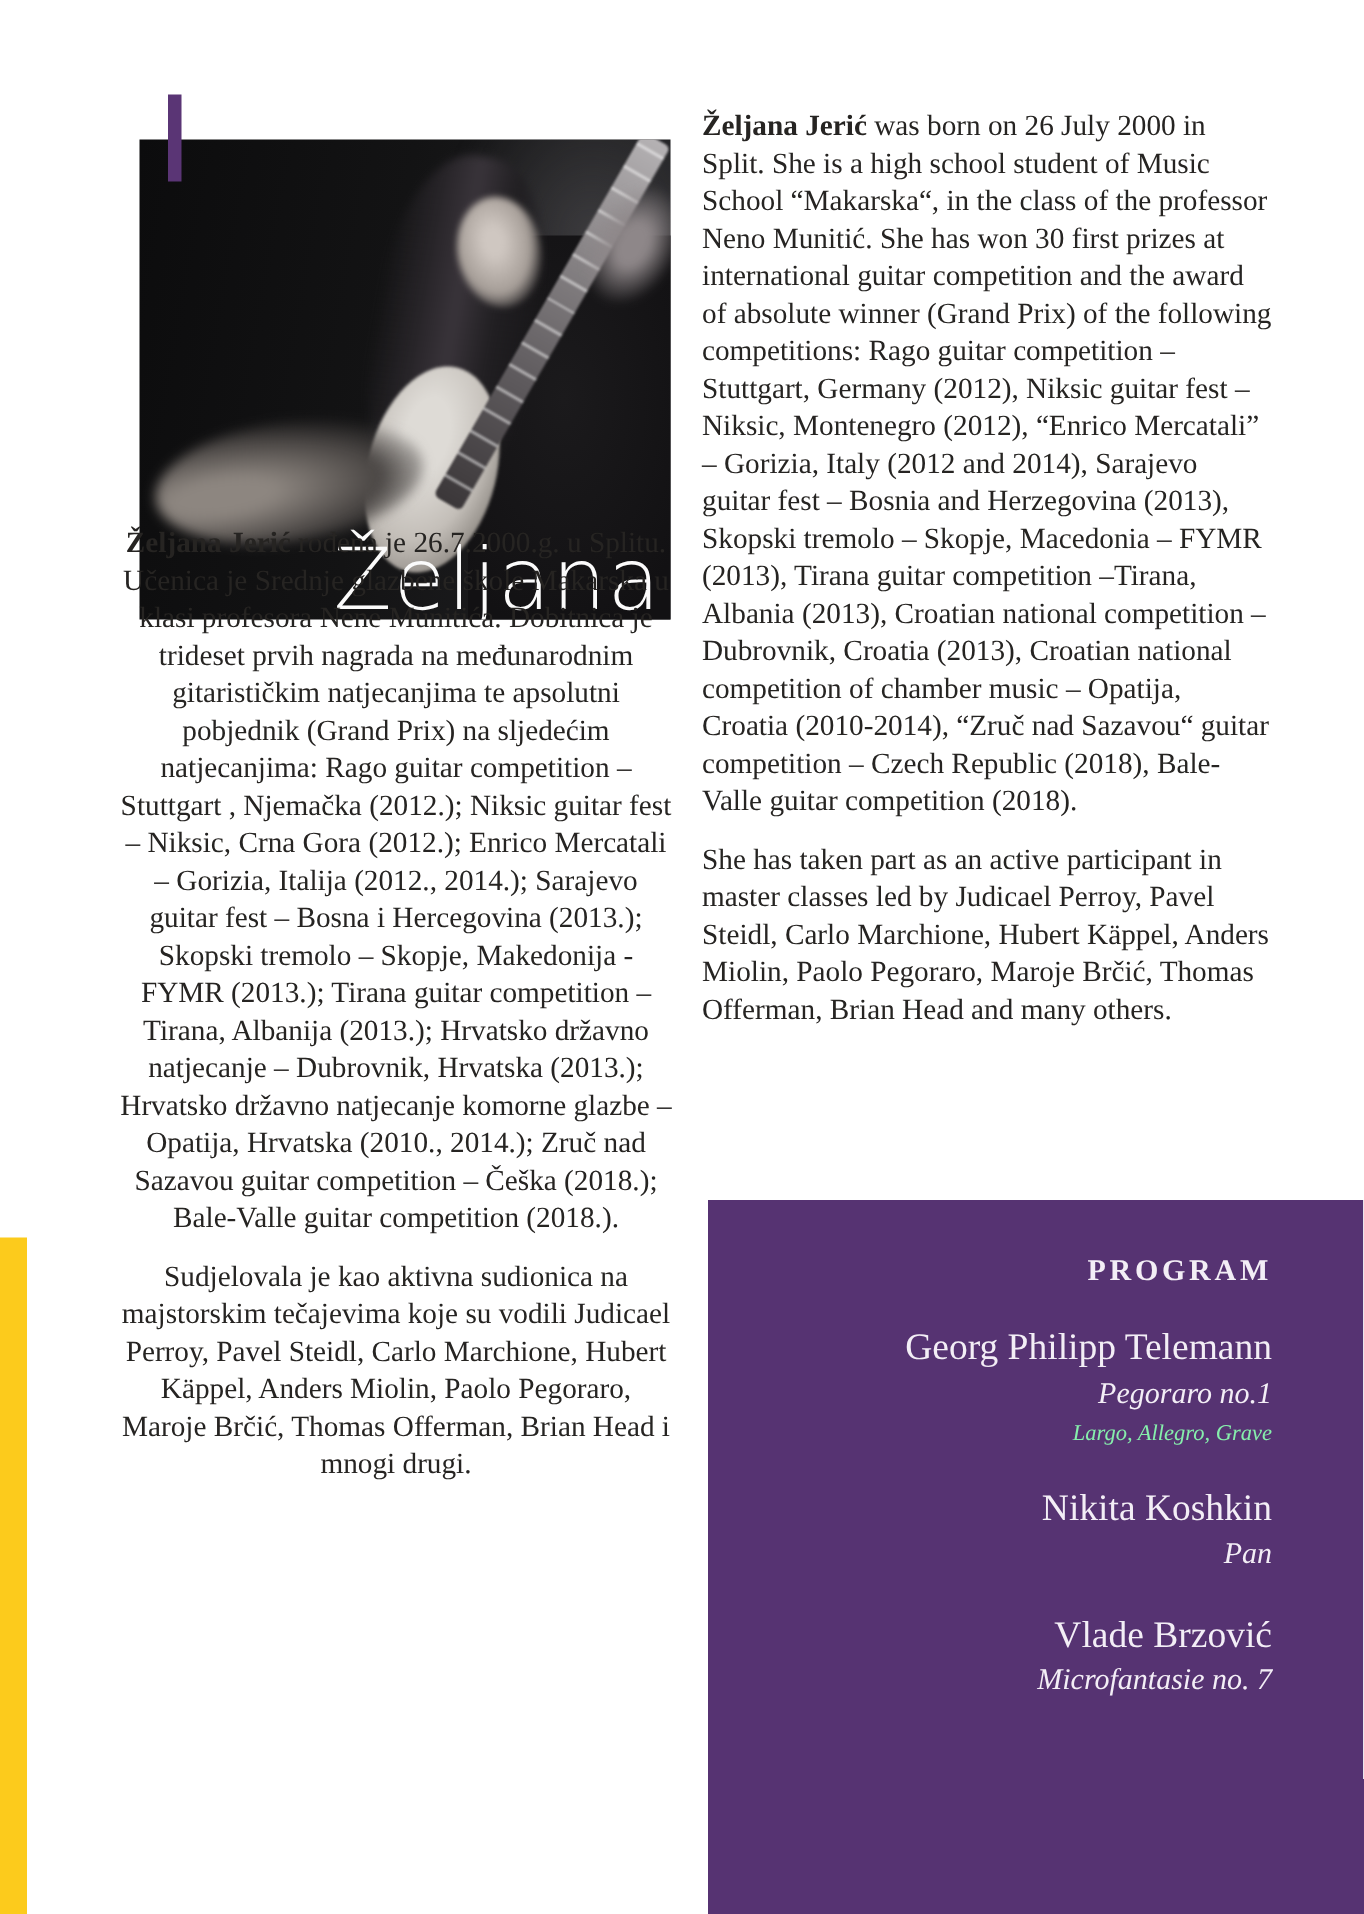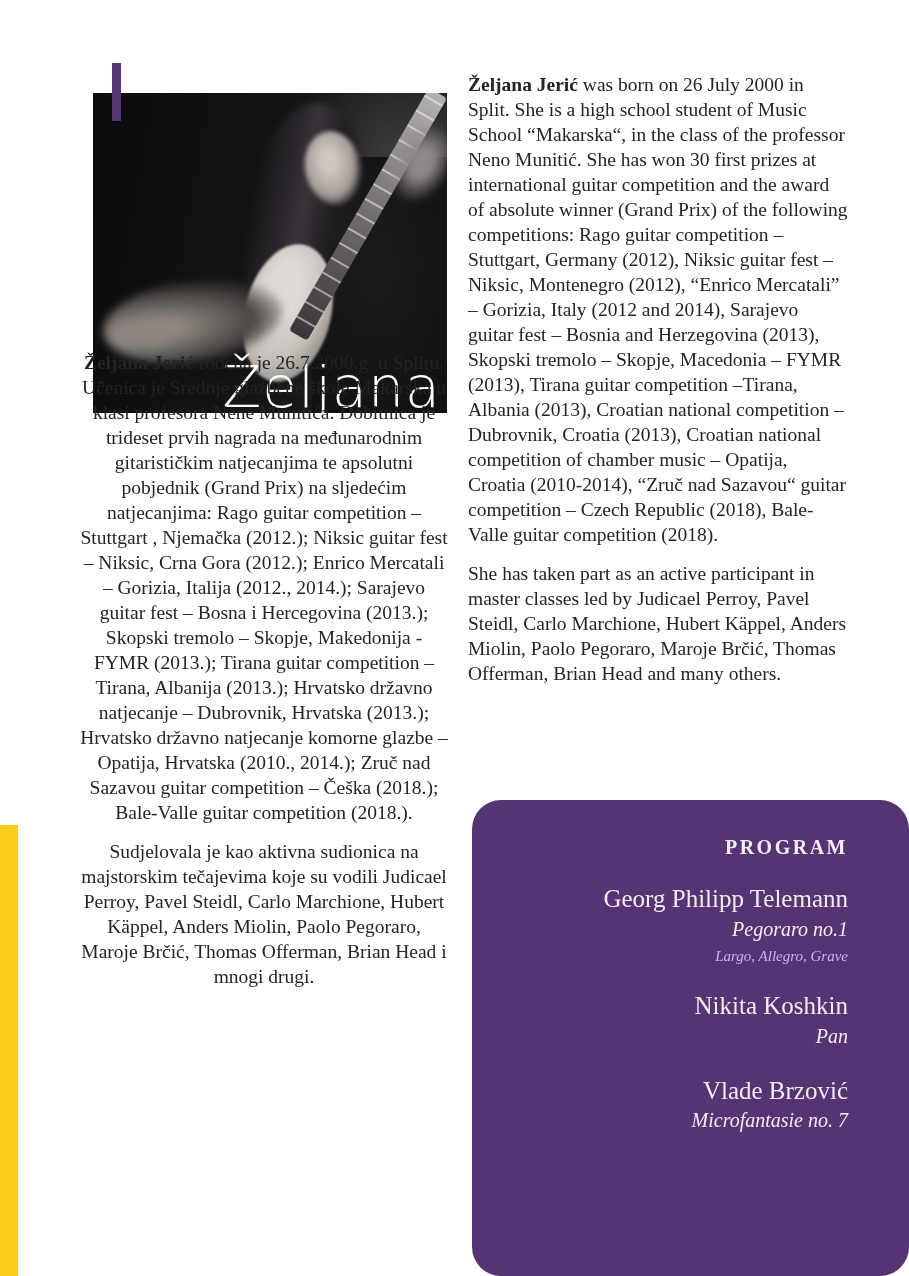--- a/index.html
+++ b/index.html
@@ -91,30 +91,30 @@
   .col{position:absolute;font-size:19.5px;line-height:25px;z-index:2;}
   .col p{margin:0 0 14px 0;}
   .col .lead{font-weight:700;margin-top:28px;}
   .col-left{left:78px;top:350px;width:372px;text-align:center;}
   .col-right{left:468px;top:72px;width:380px;}
   
   .program{
     position:absolute;left:472px;top:800px;right:0;bottom:0;
     background:var(--purple);
     color:#f3eef6;text-align:right;
-    padding:36px 61px 0 30px;box-sizing:border-box;border-radius:29px;
+    padding:36px 61px 0 30px;box-sizing:border-box;
   }
   .program-title{
     font-size:20px;font-weight:700;letter-spacing:2.5px;
     margin-bottom:26px;
   }
   .program-item{margin-bottom:27px;}
   .program-composer{font-size:25px;line-height:1.15;}
   .program-piece{font-size:20px;font-style:italic;line-height:1.35;margin-top:2px;}
-  .program-movements{font-size:15px;font-style:italic;margin-top:5px;color:#c4b5fd;}
+  .program-movements{font-size:15px;font-style:italic;margin-top:5px;color:#86efac;}
 </style>
 </head>
 <body>
 
 <div class="page">
 
   <div class="accent-bar"></div>
 
   <div class="photo">
     <div class="ph-glow"></div>

